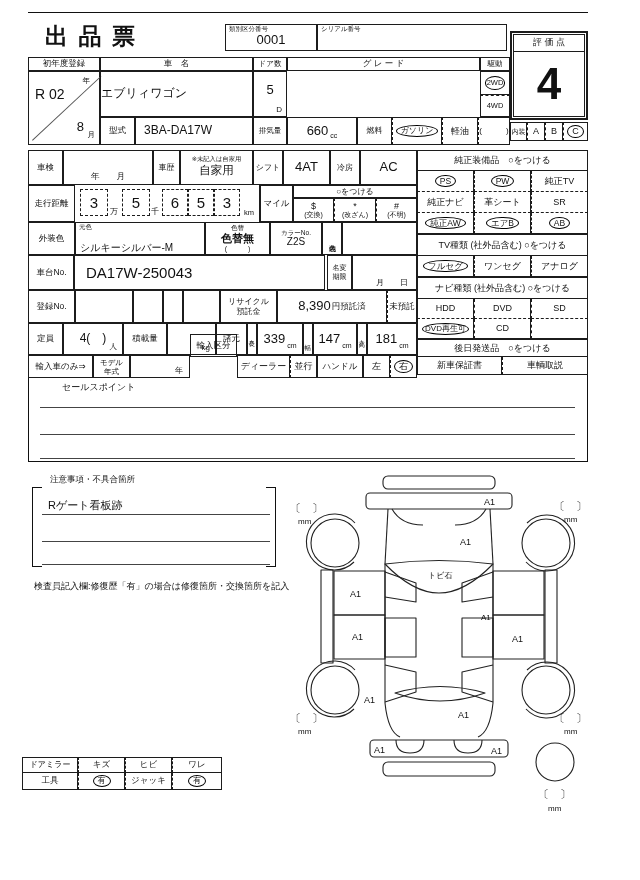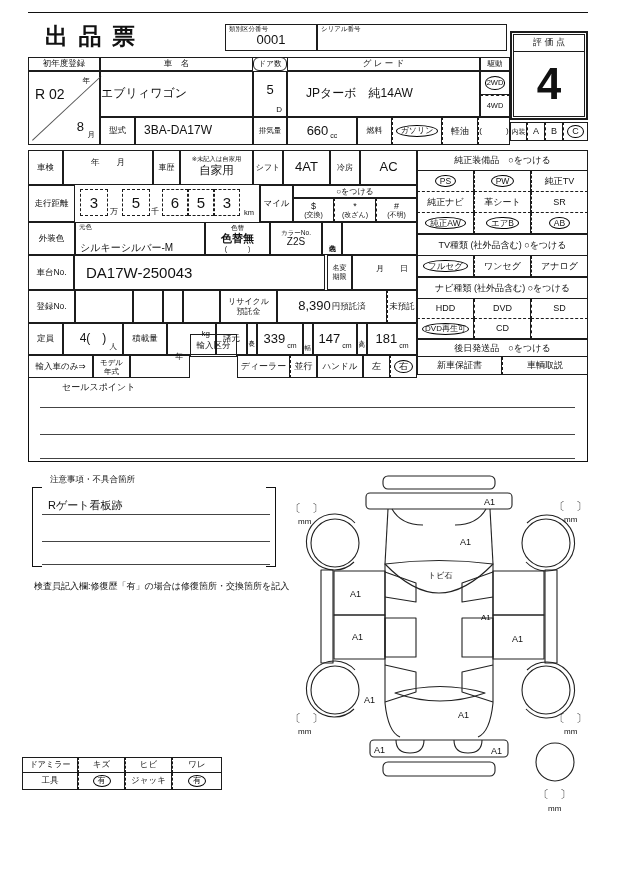--- a/index.html
+++ b/index.html
@@ -6,21 +6,21 @@
   #page{position:relative;width:640px;height:880px;background:#fff;overflow:hidden;
         font-family:"Liberation Sans","DejaVu Sans",sans-serif;color:#111;}
   .c{position:absolute;box-sizing:border-box;display:flex;align-items:center;justify-content:center;
      text-align:center;border:1px solid #1c1c1c;line-height:1.15;color:#111;font-size:10px;}
   .b0{border:none;}
   .dl{border-left-style:dashed;}
   .dt{border-top-style:dashed;}
   .db{border-bottom-style:dashed;}
   .thk{border-width:1.5px;}
   .lft{justify-content:flex-start;text-align:left;padding-left:4px;}
-  .bot{align-items:flex-end;padding-bottom:16px;}
+  .bot{align-items:flex-end;padding-bottom:2px;}
   .col{flex-direction:column;}
   .corner{position:absolute;top:1px;left:3px;font-size:6.5px;color:#222;line-height:1;}
   .sm{font-size:8.5px;}
   .xs{font-size:7px;}
   .val{font-size:13px;}
   .circ{display:inline-flex;align-items:center;justify-content:center;border:1.5px solid #000;
         border-radius:50%;padding:1px 4px;line-height:1;}
   .vert{writing-mode:vertical-rl;text-orientation:upright;letter-spacing:0;}
   .rule{position:absolute;border-top:1px solid #444;height:0;}
   svg text{font-family:"Liberation Sans","DejaVu Sans",sans-serif;fill:#111;}
@@ -51,38 +51,37 @@
   <div class="c dl" style="left:527px;top:122px;width:18px;height:19px;font-size:9px;">A</div>
   <div class="c dl" style="left:545px;top:122px;width:18px;height:19px;font-size:9px;">B</div>
   <div class="c dl" style="left:563px;top:122px;width:25px;height:19px;">
        <span class="circ" style="font-size:9px;">C</span>
     </div>
 
   <div class="c thk b0" style="left:28px;top:57px;width:482px;height:88px;border:1.5px solid #111;"></div>
 
   <div class="c sm" style="left:28px;top:57px;width:72px;height:14px;">初年度登録</div>
   <div class="c sm" style="left:100px;top:57px;width:153px;height:14px;">車　名</div>
-  <div class="c sm" style="left:253px;top:57px;width:34px;height:14px;font-size:7.5px;border-radius:6px;">ドア数</div>
+  <div class="c sm" style="left:253px;top:57px;width:34px;height:14px;font-size:7.5px;">ドア数</div>
   <div class="c sm" style="left:287px;top:57px;width:193px;height:14px;">グ レ ー ド</div>
   <div class="c sm" style="left:480px;top:57px;width:30px;height:14px;font-size:7.5px;">駆動</div>
 
   <div class="c" style="left:28px;top:71px;width:72px;height:74px;">
     <div class="c b0" style="left:3px;top:68px;width:94px;height:0;border-top:1px solid #555;transform:rotate(-43deg);transform-origin:0 0;"></div>
     <span style="position:absolute;top:5px;right:9px;font-size:7.5px;">年</span>
     <span style="position:absolute;top:14px;left:6px;font-size:14px;">R 02</span>
     <span style="position:absolute;bottom:9px;right:15px;font-size:13px;">8</span>
     <span style="position:absolute;bottom:4px;right:4px;font-size:7.5px;">月</span>
   </div>
 
   <div class="c lft" style="left:100px;top:71px;width:153px;height:46px;font-size:12px;padding-left:0;">エブリィワゴン</div>
   <div class="c" style="left:253px;top:71px;width:34px;height:46px;">
     <span style="font-size:13px;margin-bottom:8px;">5</span>
     <span style="position:absolute;bottom:2px;right:4px;font-size:8px;">D</span>
   </div>
-  <div class="c lft" style="left:287px;top:71px;width:193px;height:46px;font-size:12px;padding-left:18px;">JPターボ　純14AW</div>
 
   <div class="c" style="left:480px;top:71px;width:30px;height:24px;">
     <span class="circ" style="font-size:7.5px;padding:2px 1px;">2WD</span>
     </div>
   <div class="c dt" style="left:480px;top:95px;width:30px;height:22px;font-size:7.5px;">4WD</div>
 
   <div class="c sm" style="left:100px;top:117px;width:35px;height:28px;">型式</div>
   <div class="c lft" style="left:135px;top:117px;width:118px;height:28px;font-size:12px;padding-left:8px;">3BA-DA17W</div>
   <div class="c" style="left:253px;top:117px;width:34px;height:28px;font-size:7.5px;">排気量</div>
   <div class="c" style="left:287px;top:117px;width:70px;height:28px;">

